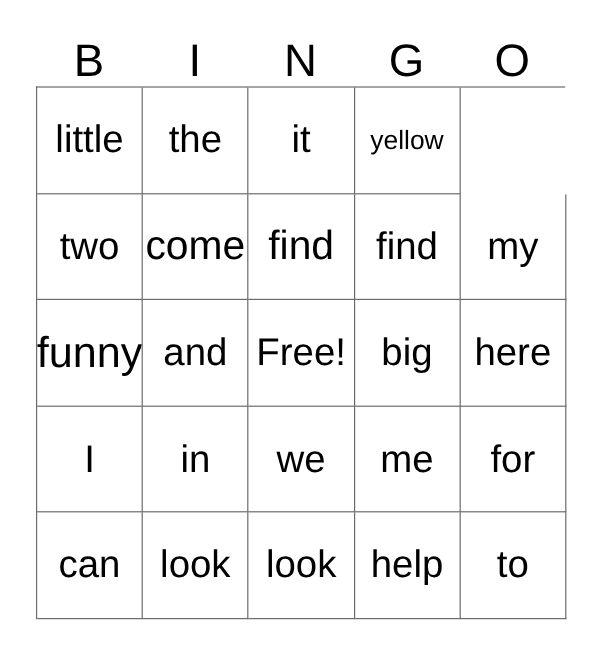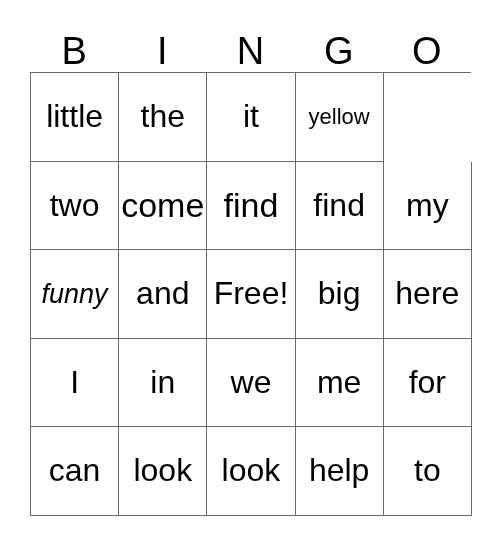--- a/index.html
+++ b/index.html
@@ -61,21 +61,21 @@
     justify-content: center;
     text-align: center;
     overflow: hidden;
   }
   .cell-text {
     font-size: 32px;
     line-height: 1.05;
     white-space: nowrap;
   }
   .cell-text.size-sm { font-size: 22px; }
-  .cell-text.size-md { font-size: 27px; font-style: italic; }
+  .cell-text.size-md { font-size: 36px; }
   .cell-text.size-lg { font-size: 34px; }
 </style>
 </head>
 <body>
 
 <div class="card">
 
   <div class="header-row">
     <div class="header-cell">B</div>
     <div class="header-cell">I</div>

